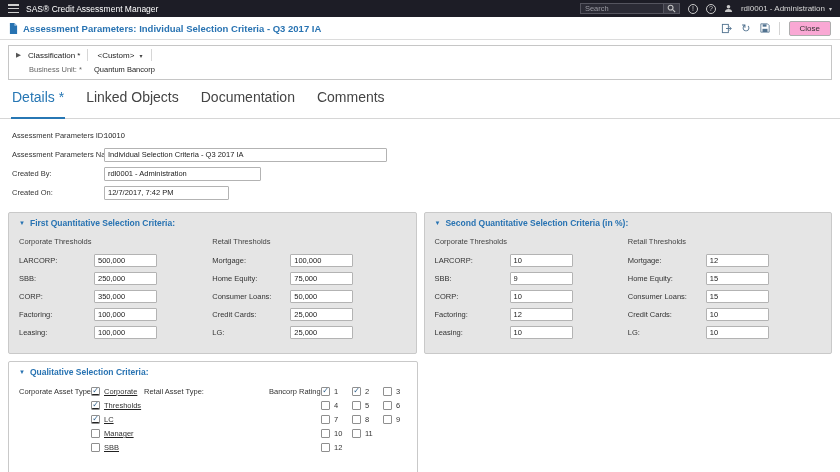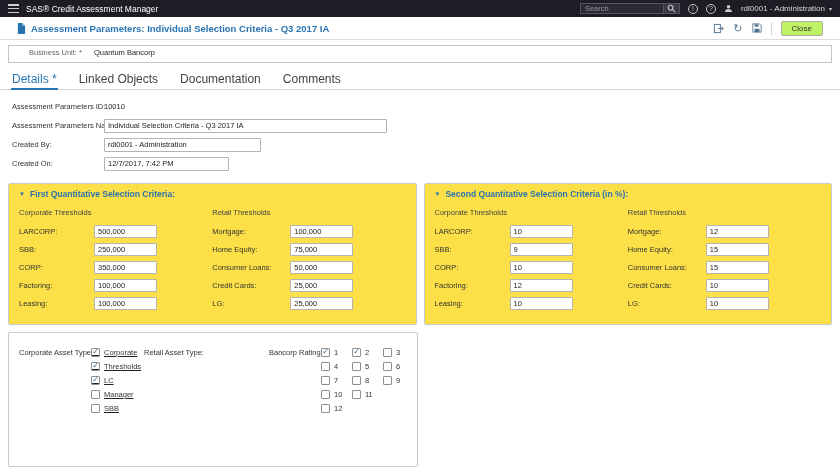--- a/index.html
+++ b/index.html
@@ -14,58 +14,58 @@
   .topbar-right { margin-left:auto; display:flex; align-items:center; gap:8px; }
   .search-box { display:flex; align-items:center; height:13px; }
   .search-box input { width:84px; background:#2b2b35; border:1px solid #55555f; color:#b9b9b9; font-size:7.5px; padding:0 4px; font-family:inherit; outline:none; }
   .search-box input::placeholder { color:#9a9aa2; }
   .search-btn { width:16px; background:#3a3a44; border:1px solid #55555f; border-left:none; display:flex; align-items:center; justify-content:center; cursor:pointer; }
   .circle-q { width:10px; height:10px; border:1px solid #c9c9c9; border-radius:50%; color:#c9c9c9; font-size:7px; display:flex; align-items:center; justify-content:center; cursor:pointer; }
   .user-menu { display:flex; align-items:center; gap:4px; color:#d6d6d6; font-size:8px; cursor:pointer; white-space:nowrap; }
   .caret-dn { font-size:6px; color:#c9c9c9; }
 
   
-  .page-header { height:23px; display:flex; align-items:center; padding:0 17px; background:#fff; border-bottom:1px solid #dcdcdc; }
+  .page-header { height:23px; display:flex; align-items:center; padding:0 9px; background:#fff; border-bottom:1px solid #dcdcdc; }
   .page-title { color:#2873b2; font-size:9.5px; font-weight:bold; margin-left:5px; white-space:nowrap; }
   .header-actions { margin-left:auto; display:flex; align-items:center; gap:9px; }
   .hicon { display:flex; align-items:center; cursor:pointer; }
   .refresh-glyph { font-size:11px; color:#51728f; line-height:10px; cursor:pointer; }
   .vdiv { width:1px; height:13px; background:#d4d4d4; }
-  .close-btn { font-size:8px; color:#333; background:#bef264; border:1px solid #adadad; border-radius:2px; padding:2px 10px; cursor:pointer; }
+  .close-btn { font-size:8px; color:#333; background:#f9a8d4; border:1px solid #adadad; border-radius:2px; padding:2px 10px; cursor:pointer; }
 
   
   .class-box { margin:5px 8px 0; border:1px solid #c6c6c6; background:#fff; }
   .class-row1 { display:flex; align-items:center; gap:7px; padding:3px 7px 2px; }
   .tri { font-size:6.5px; color:#555; cursor:pointer; }
   .class-label { font-size:8px; color:#222; white-space:nowrap; }
   .sep { width:1px; height:12px; background:#d6d6d6; }
   .custom-dd { display:flex; align-items:center; gap:5px; font-size:8px; color:#222; cursor:pointer; padding:0 2px; }
   .class-row2 { display:flex; align-items:center; gap:12px; padding:2px 7px 5px 20px; }
   .bu-label { font-size:7.5px; color:#666; white-space:nowrap; }
   .bu-value { font-size:7.5px; color:#222; white-space:nowrap; }
 
   
   .tabs { display:flex; gap:20px; padding:0 11px; margin-top:5px; border-bottom:1px solid #d6d6d6; }
-  .tab { font-size:12px; color:#444; padding:4px 1px 2px; cursor:pointer; white-space:nowrap; }
+  .tab { font-size:14px; color:#444; padding:4px 1px 12px; cursor:pointer; white-space:nowrap; }
   .tab.active { color:#2777b4; border-bottom:2px solid #2777b4; margin-bottom:-1px; }
 
   
   .form { padding:10px 12px 2px; }
   .form-row { display:flex; align-items:center; margin-bottom:6px; height:13px; }
   .form-label { width:92px; font-size:7.5px; color:#333; white-space:nowrap; }
   .form-static { font-size:7.5px; color:#222; }
   input.ti { height:14px; border:1px solid #b3b3b3; border-radius:1px; font-size:7.5px; color:#222; padding:0 3px; font-family:inherit; outline:none; background:#fff; }
   .name-input { width:283px; }
   .dis { background:#ebebeb; color:#8f8f8f; border-color:#c8c8c8; }
   .by-input { width:157px; }
   .on-input { width:125px; }
 
   
   .panels { display:flex; gap:7px; margin:5px 8px 0; }
-  .panel { flex:1; border:1px solid #c9c9c9; border-radius:2px; background:#fde047; padding:5px 10px 9px; }
+  .panel { flex:1; border:1px solid #c9c9c9; border-radius:2px; background:#e5e5e5; padding:5px 10px 9px; }
   .panel-title { display:flex; align-items:center; gap:5px; }
   .panel-title .tri-blue { font-size:6px; color:#2873b2; cursor:pointer; }
   .panel-title span.t { color:#2873b2; font-size:8.5px; font-weight:bold; white-space:nowrap; }
   .panel-cols { display:flex; margin-top:9px; }
   .pcol { flex:1; }
   .pcol-header { font-size:7.5px; color:#444; margin-bottom:8px; white-space:nowrap; }
   .trow { display:flex; align-items:center; margin-bottom:5px; height:13px; }
   .trow label { font-size:7.5px; color:#333; white-space:nowrap; }
   .pcol.c1 .trow label { width:75px; }
   .pcol.c2 .trow label { width:78px; }
@@ -143,20 +143,30 @@
           <rect x="3.2" y="1.6" width="4.6" height="2.8" fill="#51728f"></rect>
           <rect x="3" y="7" width="6" height="3.8" fill="#51728f"></rect>
         </svg>
     </div>
     <div class="vdiv"></div>
     <button class="close-btn">Close</button>
   </div>
 </div>
 
 <div class="class-box">
+  <div class="class-row1">
+    <span class="tri">▶</span>
+    <span class="class-label">Classification *</span>
+    <span class="sep"></span>
+    <div class="custom-dd">
+      <span>&lt;Custom&gt;</span>
+      <span class="caret-dn" style="color:#444">▾</span>
+    </div>
+    <span class="sep"></span>
+  </div>
   <div class="class-row2">
     <span class="bu-label">Business Unit: *</span>
     <span class="bu-value">Quantum Bancorp</span>
   </div>
 </div>
 
 <div class="tabs">
   <div class="tab active">Details *</div>
   <div class="tab">Linked Objects</div>
   <div class="tab">Documentation</div>
@@ -289,20 +299,24 @@
         <div class="trow">
             <label>LG:</label>
             <input type="text" value="10" style="">
           </div>
       </div>
     </div>
   </div>
 </div>
 
 <div class="qual-panel">
+  <div class="panel-title">
+    <span class="tri-blue">▼</span>
+    <span class="t">Qualitative Selection Criteria:</span>
+  </div>
   <div class="qual-body">
     <div class="qgroup qg1">
       <div class="qlabel">Corporate Asset Type:</div>
       <div class="qitems">
         <div class="qitem">
             <span class="cb checked"></span>
             <span class="cb-label">Corporate</span>
           </div>
         <div class="qitem">
             <span class="cb checked"></span>

